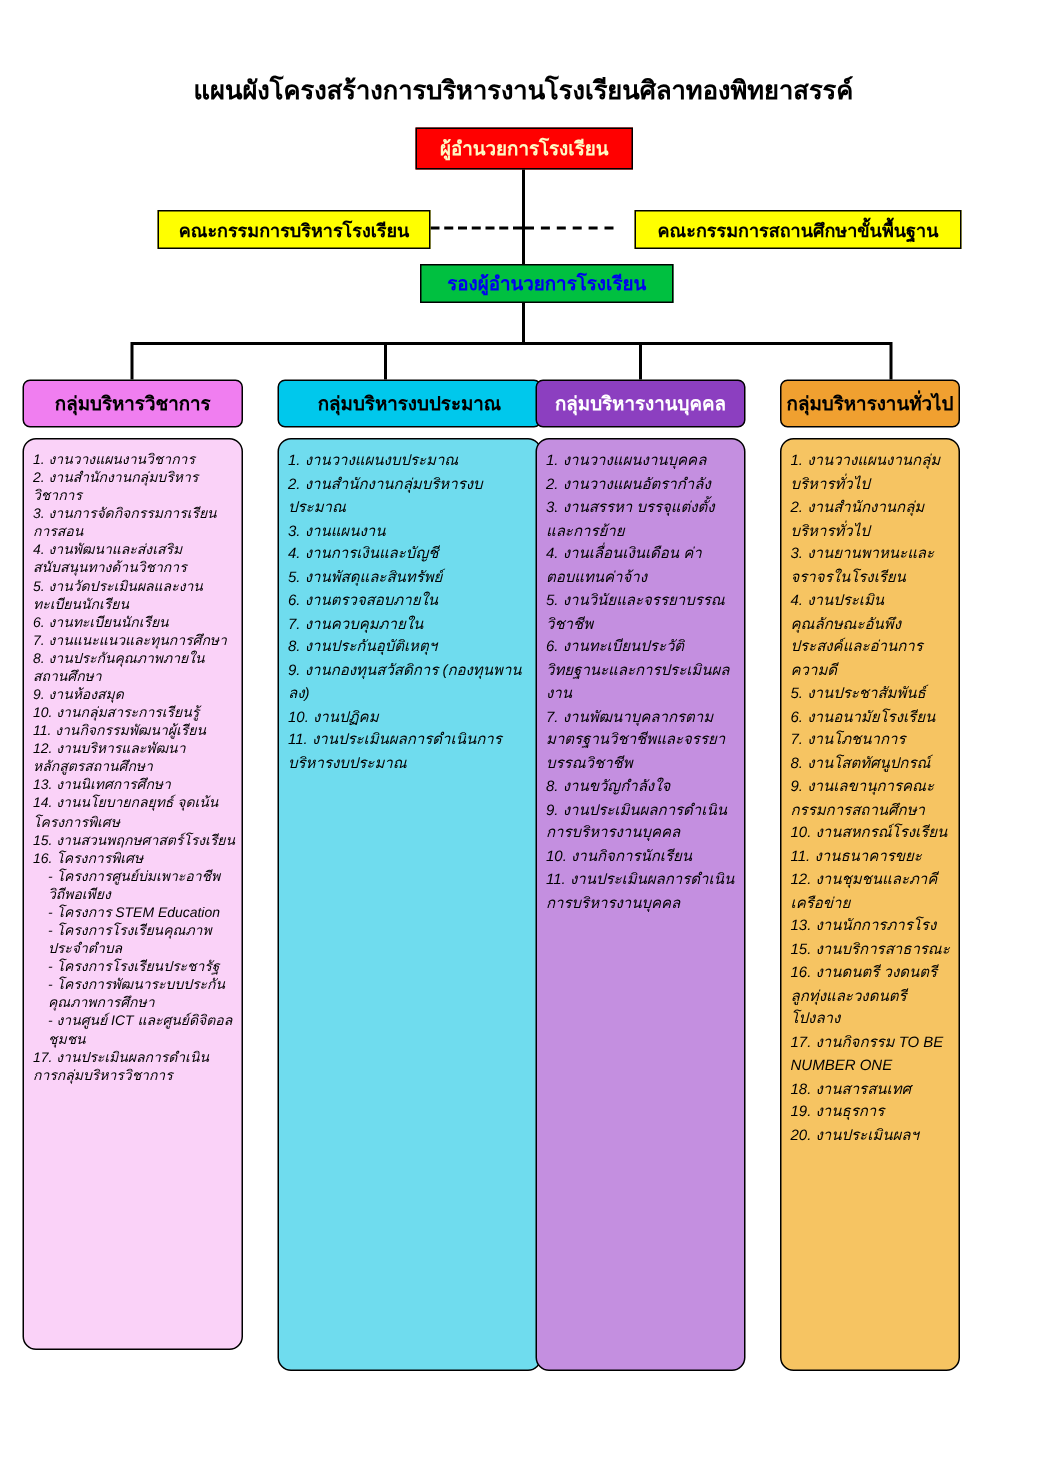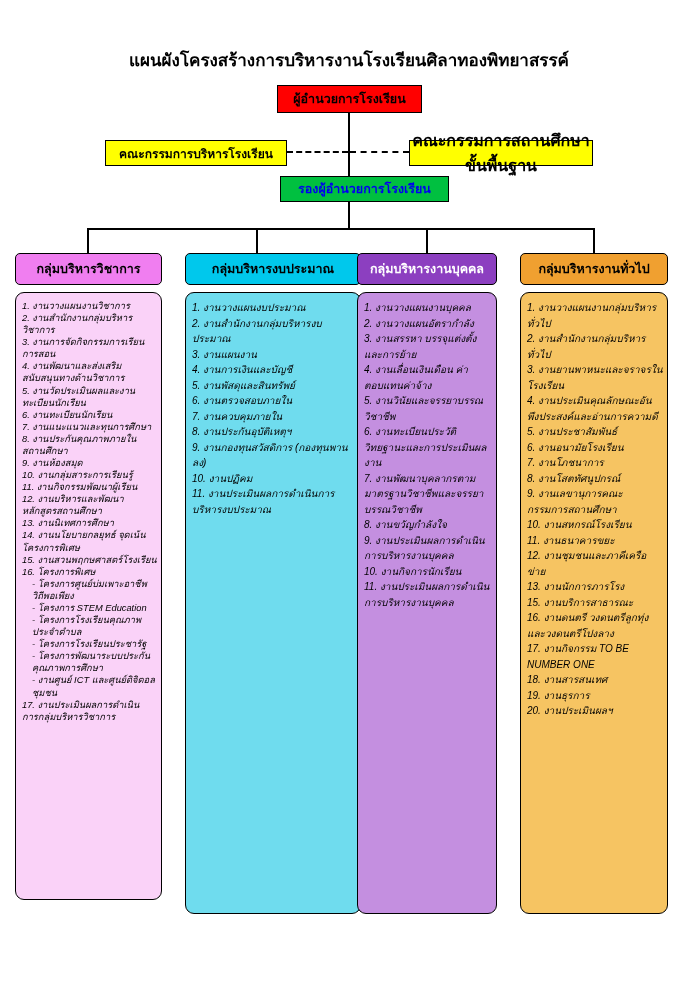--- a/index.html
+++ b/index.html
@@ -16,41 +16,41 @@
     text-align: center; font-weight: bold; font-size: 17px;
   }
 
   .node {
     position: absolute; border: 1px solid #000;
     display: flex; align-items: center; justify-content: center;
     font-weight: bold; text-align: center;
   }
   #director { left: 277px; top: 85px;  width: 145px; height: 28px; font-size: 12.5px; }
   #board    { left: 105px; top: 140px; width: 182px; height: 26px; font-size: 12px; }
-  #basic    { left: 409px; top: 140px; width: 184px; height: 26px; font-size: 16px; }
+  #basic    { left: 423px; top: 140px; width: 218px; height: 26px; font-size: 12px; }
   #deputy   { left: 280px; top: 176px; width: 169px; height: 26px; font-size: 12.5px; }
 
   .lv { position: absolute; width: 2px; background: #000; }
   .lh { position: absolute; height: 2px; background: #000; }
   .ld { position: absolute; height: 0; border-top: 2px dashed #000; }
   #ln-dir    { left: 348px; top: 113px; height: 63px; }
   #ln-dash-l { left: 287px; top: 151px; width: 61px; }
   #ln-dash-r { left: 350px; top: 151px; width: 59px; }
   #ln-dep    { left: 348px; top: 202px; height: 27px; }
   #ln-span   { left: 87px;  top: 228px; width: 508px; }
   #ln-d0 { left: 87px;  top: 230px; height: 23px; }
   #ln-d1 { left: 256px; top: 230px; height: 23px; }
   #ln-d2 { left: 426px; top: 230px; height: 23px; }
   #ln-d3 { left: 593px; top: 230px; height: 23px; }
 
   .col { position: absolute; top: 253px; }
   .col-0 { left: 15px;  width: 147px; }
   .col-1 { left: 185px; width: 176px; }
   .col-2 { left: 357px; width: 140px; }
-  .col-3 { left: 520px; width: 148px; }
+  .col-3 { left: 520px; width: 120px; }
 
   .group-header {
     height: 32px; border: 1px solid #000; border-radius: 5px;
     display: flex; align-items: center; justify-content: center;
     font-weight: bold; font-size: 12.5px; text-align: center;
   }
   .group-body {
     margin-top: 7px; border: 1px solid #000; border-radius: 9px;
     padding: 7px 4px 7px 6px; font-size: 10px; overflow: hidden; font-style: italic;
   }
@@ -61,21 +61,21 @@
   .col-0 .item { font-size: 9.3px; line-height: 1.3; }
   .item.sub { padding-left: 10px; }
 </style>
 </head>
 <body>
 
 <div class="canvas">
 
   <div class="title">แผนผังโครงสร้างการบริหารงานโรงเรียนศิลาทองพิทยาสรรค์</div>
 
-  <div class="node" id="director" style="background: rgb(255, 0, 0); color: #000000;">ผู้อำนวยการโรงเรียน</div>
+  <div class="node" id="director" style="background: rgb(255, 0, 0); color: #fef9c3;">ผู้อำนวยการโรงเรียน</div>
 
   <div class="lv" id="ln-dir"></div>
   <div class="ld" id="ln-dash-l"></div>
   <div class="ld" id="ln-dash-r"></div>
 
   <div class="node" id="board" style="background: rgb(255, 255, 0); color: rgb(0, 0, 0);">คณะกรรมการบริหารโรงเรียน</div>
 
   <div class="node" id="basic" style="background: rgb(255, 255, 0); color: rgb(0, 0, 0);">คณะกรรมการสถานศึกษาขั้นพื้นฐาน</div>
 
   <div class="node" id="deputy" style="background: rgb(0, 192, 64); color: rgb(0, 0, 240);">รองผู้อำนวยการโรงเรียน</div>

